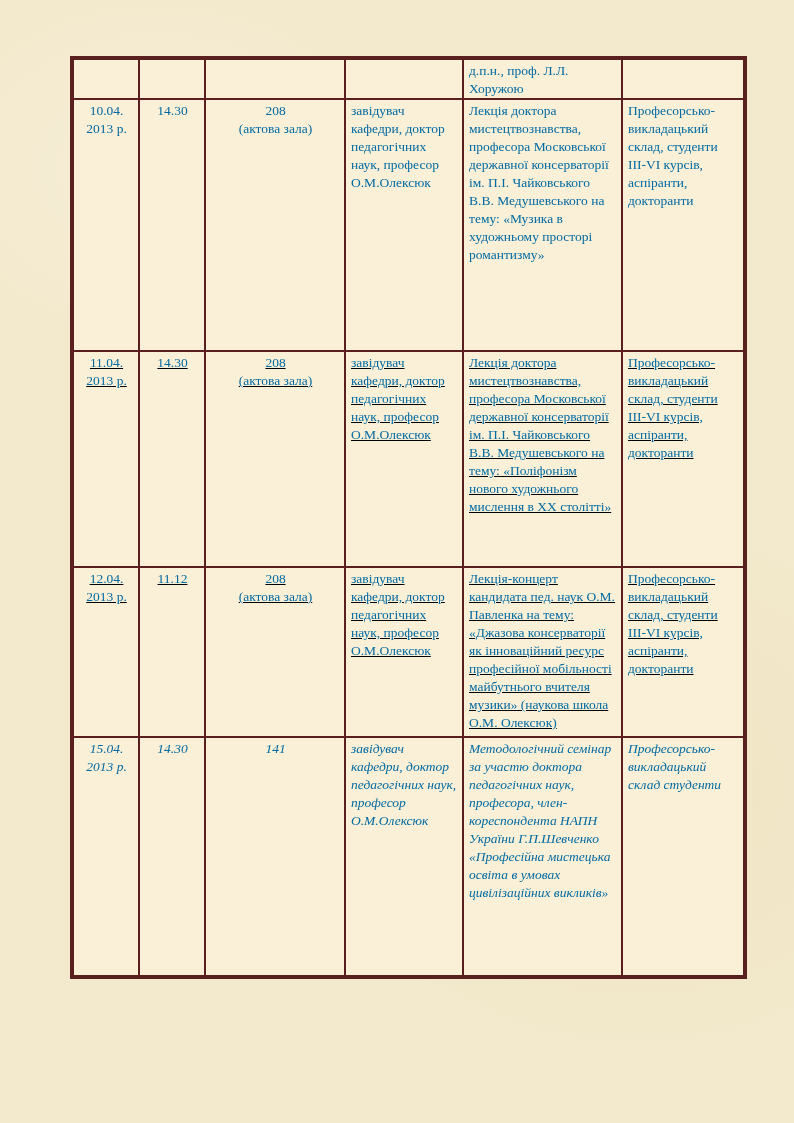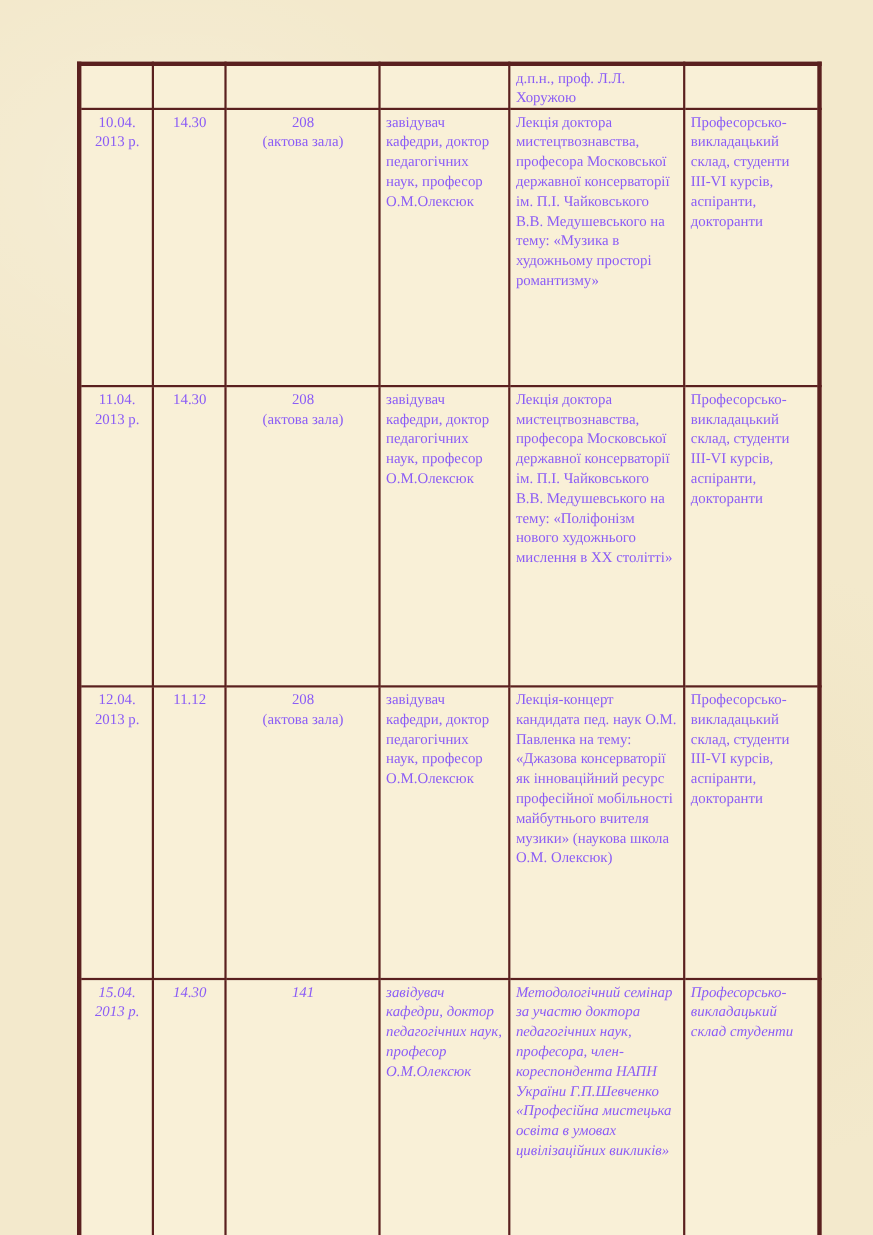--- a/index.html
+++ b/index.html
@@ -28,40 +28,40 @@
     width: 673px;
     border-collapse: collapse;
     table-layout: fixed;
     background: #f9f0d7;
     border: 4px solid #5a201f;
   }
   table.schedule td {
     border: 2px solid #5a201f;
     vertical-align: top;
     padding: 2px 4px 0 5px;
-    color: #8b5cf6;
+    color: #0369a1;
     font-size: 13.5px;
     line-height: 18px;
     overflow: hidden;
   }
   td.c-date, td.c-time, td.c-room {
     text-align: center;
     padding-left: 2px;
     padding-right: 2px;
   }
   .col-date { width: 67px; }
   .col-time { width: 66px; }
   .col-room { width: 140px; }
   .col-resp { width: 118px; }
   .col-desc { width: 159px; }
   .col-aud  { width: 123px; }
   tr.r-carry { height: 37px; }
   tr.r-0 { height: 252px; }
-  tr.r-1 { height: 273px; }
-  tr.r-2 { height: 266px; }
+  tr.r-1 { height: 216px; text-decoration: underline; }
+  tr.r-2 { height: 170px; text-decoration: underline; }
   tr.r-3 { height: 240px; font-style: italic; }
 </style>
 </head>
 <body>
 
 <div class="doc-page">
   <table class="schedule">
     <colgroup>
       <col class="col-date">
         <col class="col-time">

